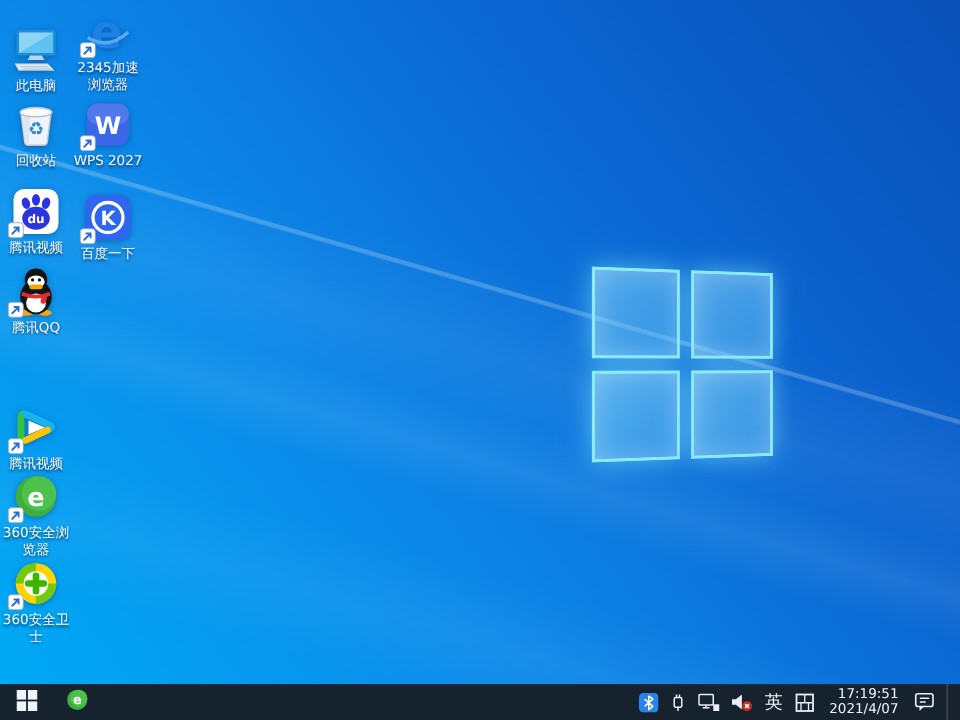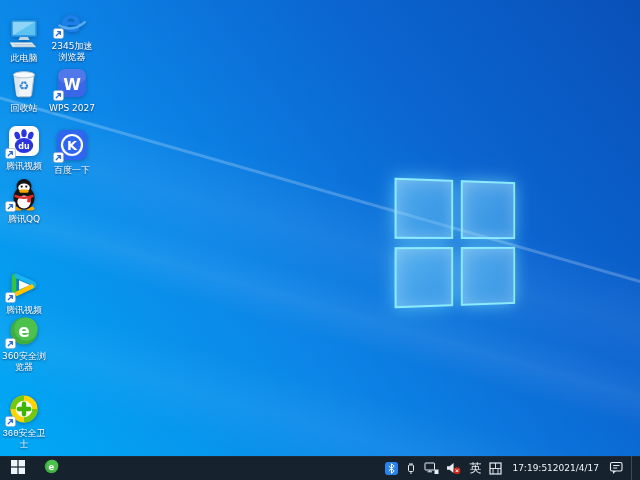--- a/index.html
+++ b/index.html
@@ -39,21 +39,21 @@
   .taskbar{position:absolute;left:0;top:456px;width:640px;height:24px;
     background:#16222e;display:flex;align-items:stretch;box-shadow:inset 0 1px 0 rgba(255,255,255,.04);}
   .tb-btn{display:flex;align-items:center;justify-content:center;border:none;background:transparent;
     padding:0;margin:0;height:24px;cursor:pointer;}
   .start-btn{width:36px;}
   .pinned-btn{width:30px;}
   .tb-spacer{flex:1;}
   .tray{display:flex;align-items:center;gap:7px;padding-right:3px;}
   .tray-ic{display:flex;align-items:center;justify-content:center;height:24px;cursor:pointer;}
   .lang{color:#eef4f8;font-size:12px;line-height:24px;padding:0 1px;}
-  .clock{display:flex;flex-direction:row;justify-content:center;align-items:flex-end;
+  .clock{display:flex;flex-direction:column;justify-content:center;align-items:flex-end;
     color:#eef4f8;font-size:9px;line-height:10px;padding:0 3px;cursor:default;text-align:right;}
   .show-desktop{width:5px;height:24px;border-left:1px solid rgba(255,255,255,.18);cursor:pointer;}
 </style>
 </head>
 <body>
 
 <div class="stage">
 
   <div class="desktop">
     <div class="beam beam1"></div>
@@ -193,21 +193,21 @@
   <circle cx="19" cy="15" r="11.5" fill="#4cc24c"></circle>
   <text x="17" y="23" font-size="17" font-weight="bold" fill="#fff" text-anchor="middle" font-family="DejaVu Sans,sans-serif">e</text>
 </svg>
             <svg class="badge" viewBox="0 0 11 11">
   <rect x="0.5" y="0.5" width="10" height="10" rx="2" fill="#fff" stroke="#8fa9bd" stroke-width="0.6"></rect>
   <path d="M3.2 7.8 L7.4 3.6 M7.4 3.6 H4.6 M7.4 3.6 V6.4" stroke="#2b6fd4" stroke-width="1.3" fill="none" stroke-linecap="round"></path>
 </svg>
           </span>
     <span class="lbl">360安全浏览器</span>
   </div>
-        <div class="desk-icon" style="left: 0px; top: 392px; font-family: Liberation Mono, monospace;">
+        <div class="desk-icon" style="left: 0px; top: 372px;">
     <span class="ic">
             <svg class="main" viewBox="0 0 34 34">
   <circle cx="17" cy="17" r="13.5" fill="#ffd400"></circle>
   <path d="M17 3.5 A13.5 13.5 0 0 0 3.5 17 L9 17 A8 8 0 0 1 17 9 Z" fill="#76c80e"></path>
   <path d="M17 30.5 A13.5 13.5 0 0 0 30.5 17 L25 17 A8 8 0 0 1 17 25 Z" fill="#76c80e"></path>
   <circle cx="17" cy="17" r="8.2" fill="#f8fcf2"></circle>
   <path d="M17 11.8 V22.2 M11.8 17 H22.2" stroke="#3db400" stroke-width="4.4" stroke-linecap="round"></path>
 </svg>
             <svg class="badge" viewBox="0 0 11 11">
   <rect x="0.5" y="0.5" width="10" height="10" rx="2" fill="#fff" stroke="#8fa9bd" stroke-width="0.6"></rect>
@@ -270,21 +270,21 @@
       </span>
       <span class="tray-ic lang">英</span>
       <span class="tray-ic">
         <svg width="13" height="13" viewBox="0 0 13 13">
           <rect x="1" y="1" width="11" height="11" stroke="#e8eef4" fill="none" stroke-width="1.2"></rect>
           <path d="M1 6.5 H12 M6.5 1 V6.5 M4 6.5 V12 M9 6.5 V12" stroke="#e8eef4" stroke-width="0.9"></path>
         </svg>
       </span>
       <span class="clock">
         <span>17:19:51</span>
-        <span>2021/4/17</span>
+        <span>2021/4/07</span>
       </span>
       <span class="tray-ic">
         <svg width="15" height="14" viewBox="0 0 15 14">
           <rect x="1.5" y="1.5" width="11.5" height="8.5" rx="1.5" stroke="#e8eef4" fill="none" stroke-width="1.1"></rect>
           <path d="M4 10 v3 l3 -3" fill="#e8eef4"></path>
           <path d="M4.2 4.5 H10.5 M4.2 7 H8.2" stroke="#e8eef4" stroke-width="1"></path>
         </svg>
       </span>
       <span class="show-desktop"></span>
     </div>

